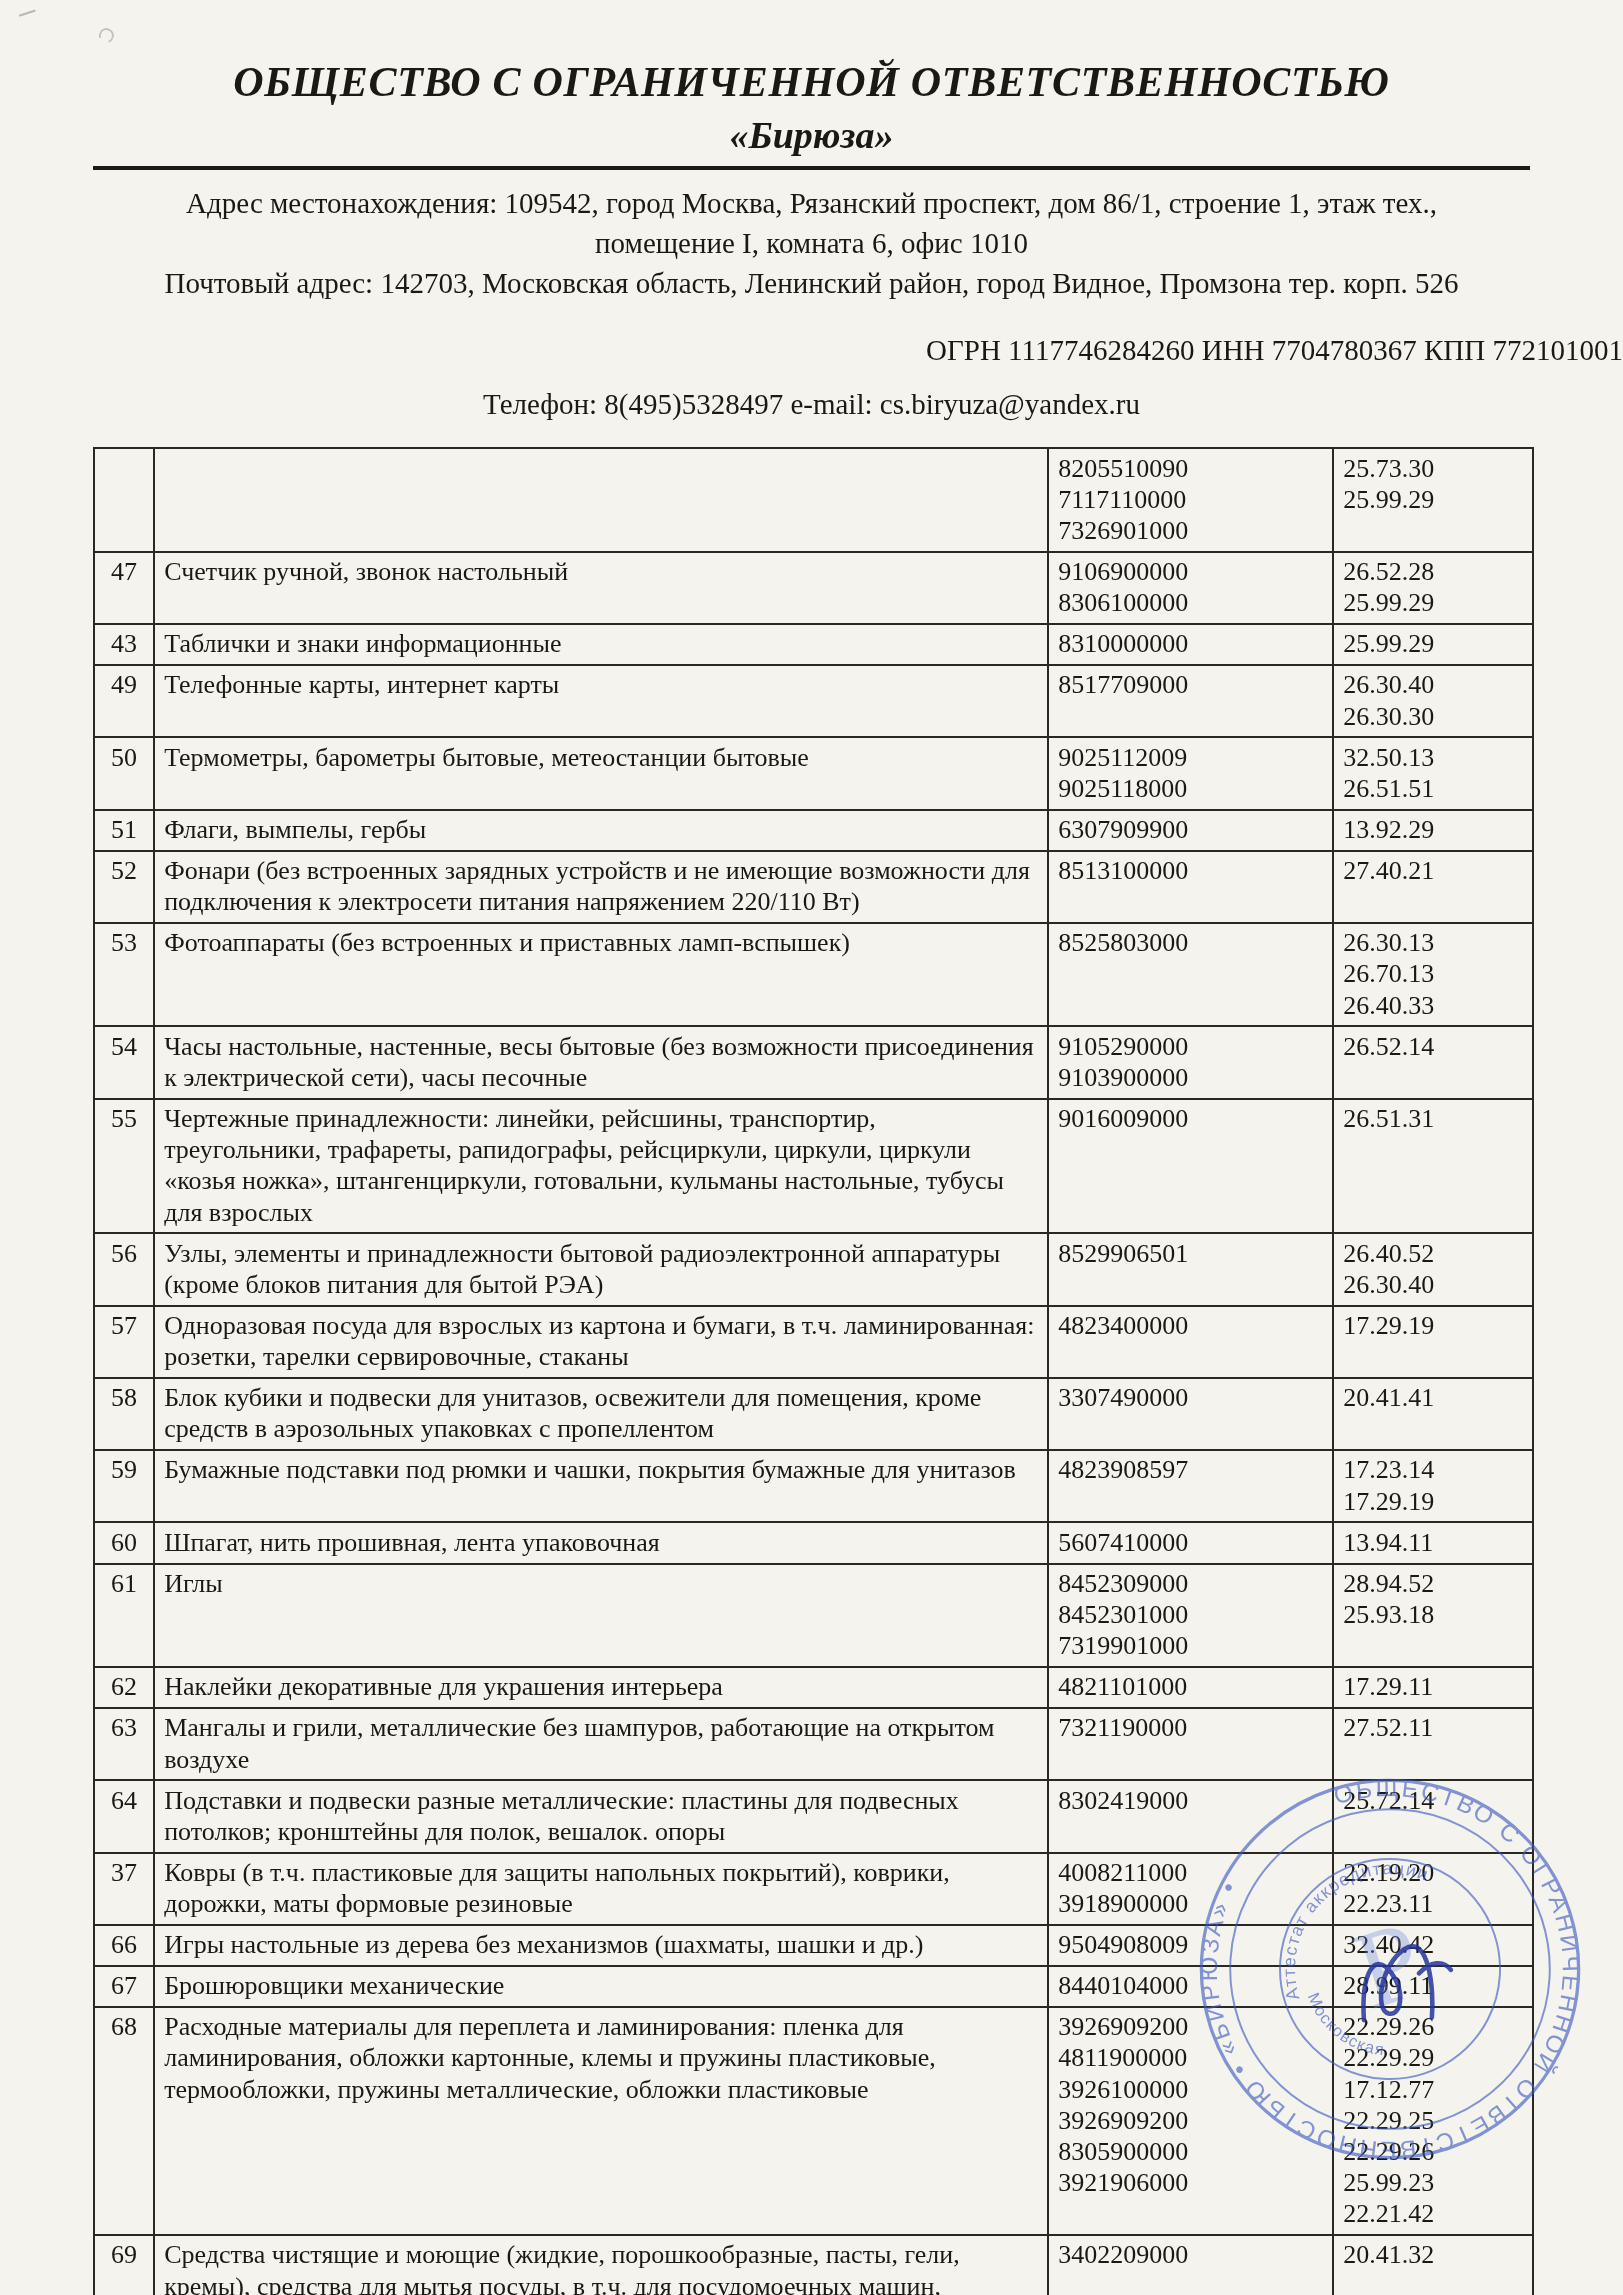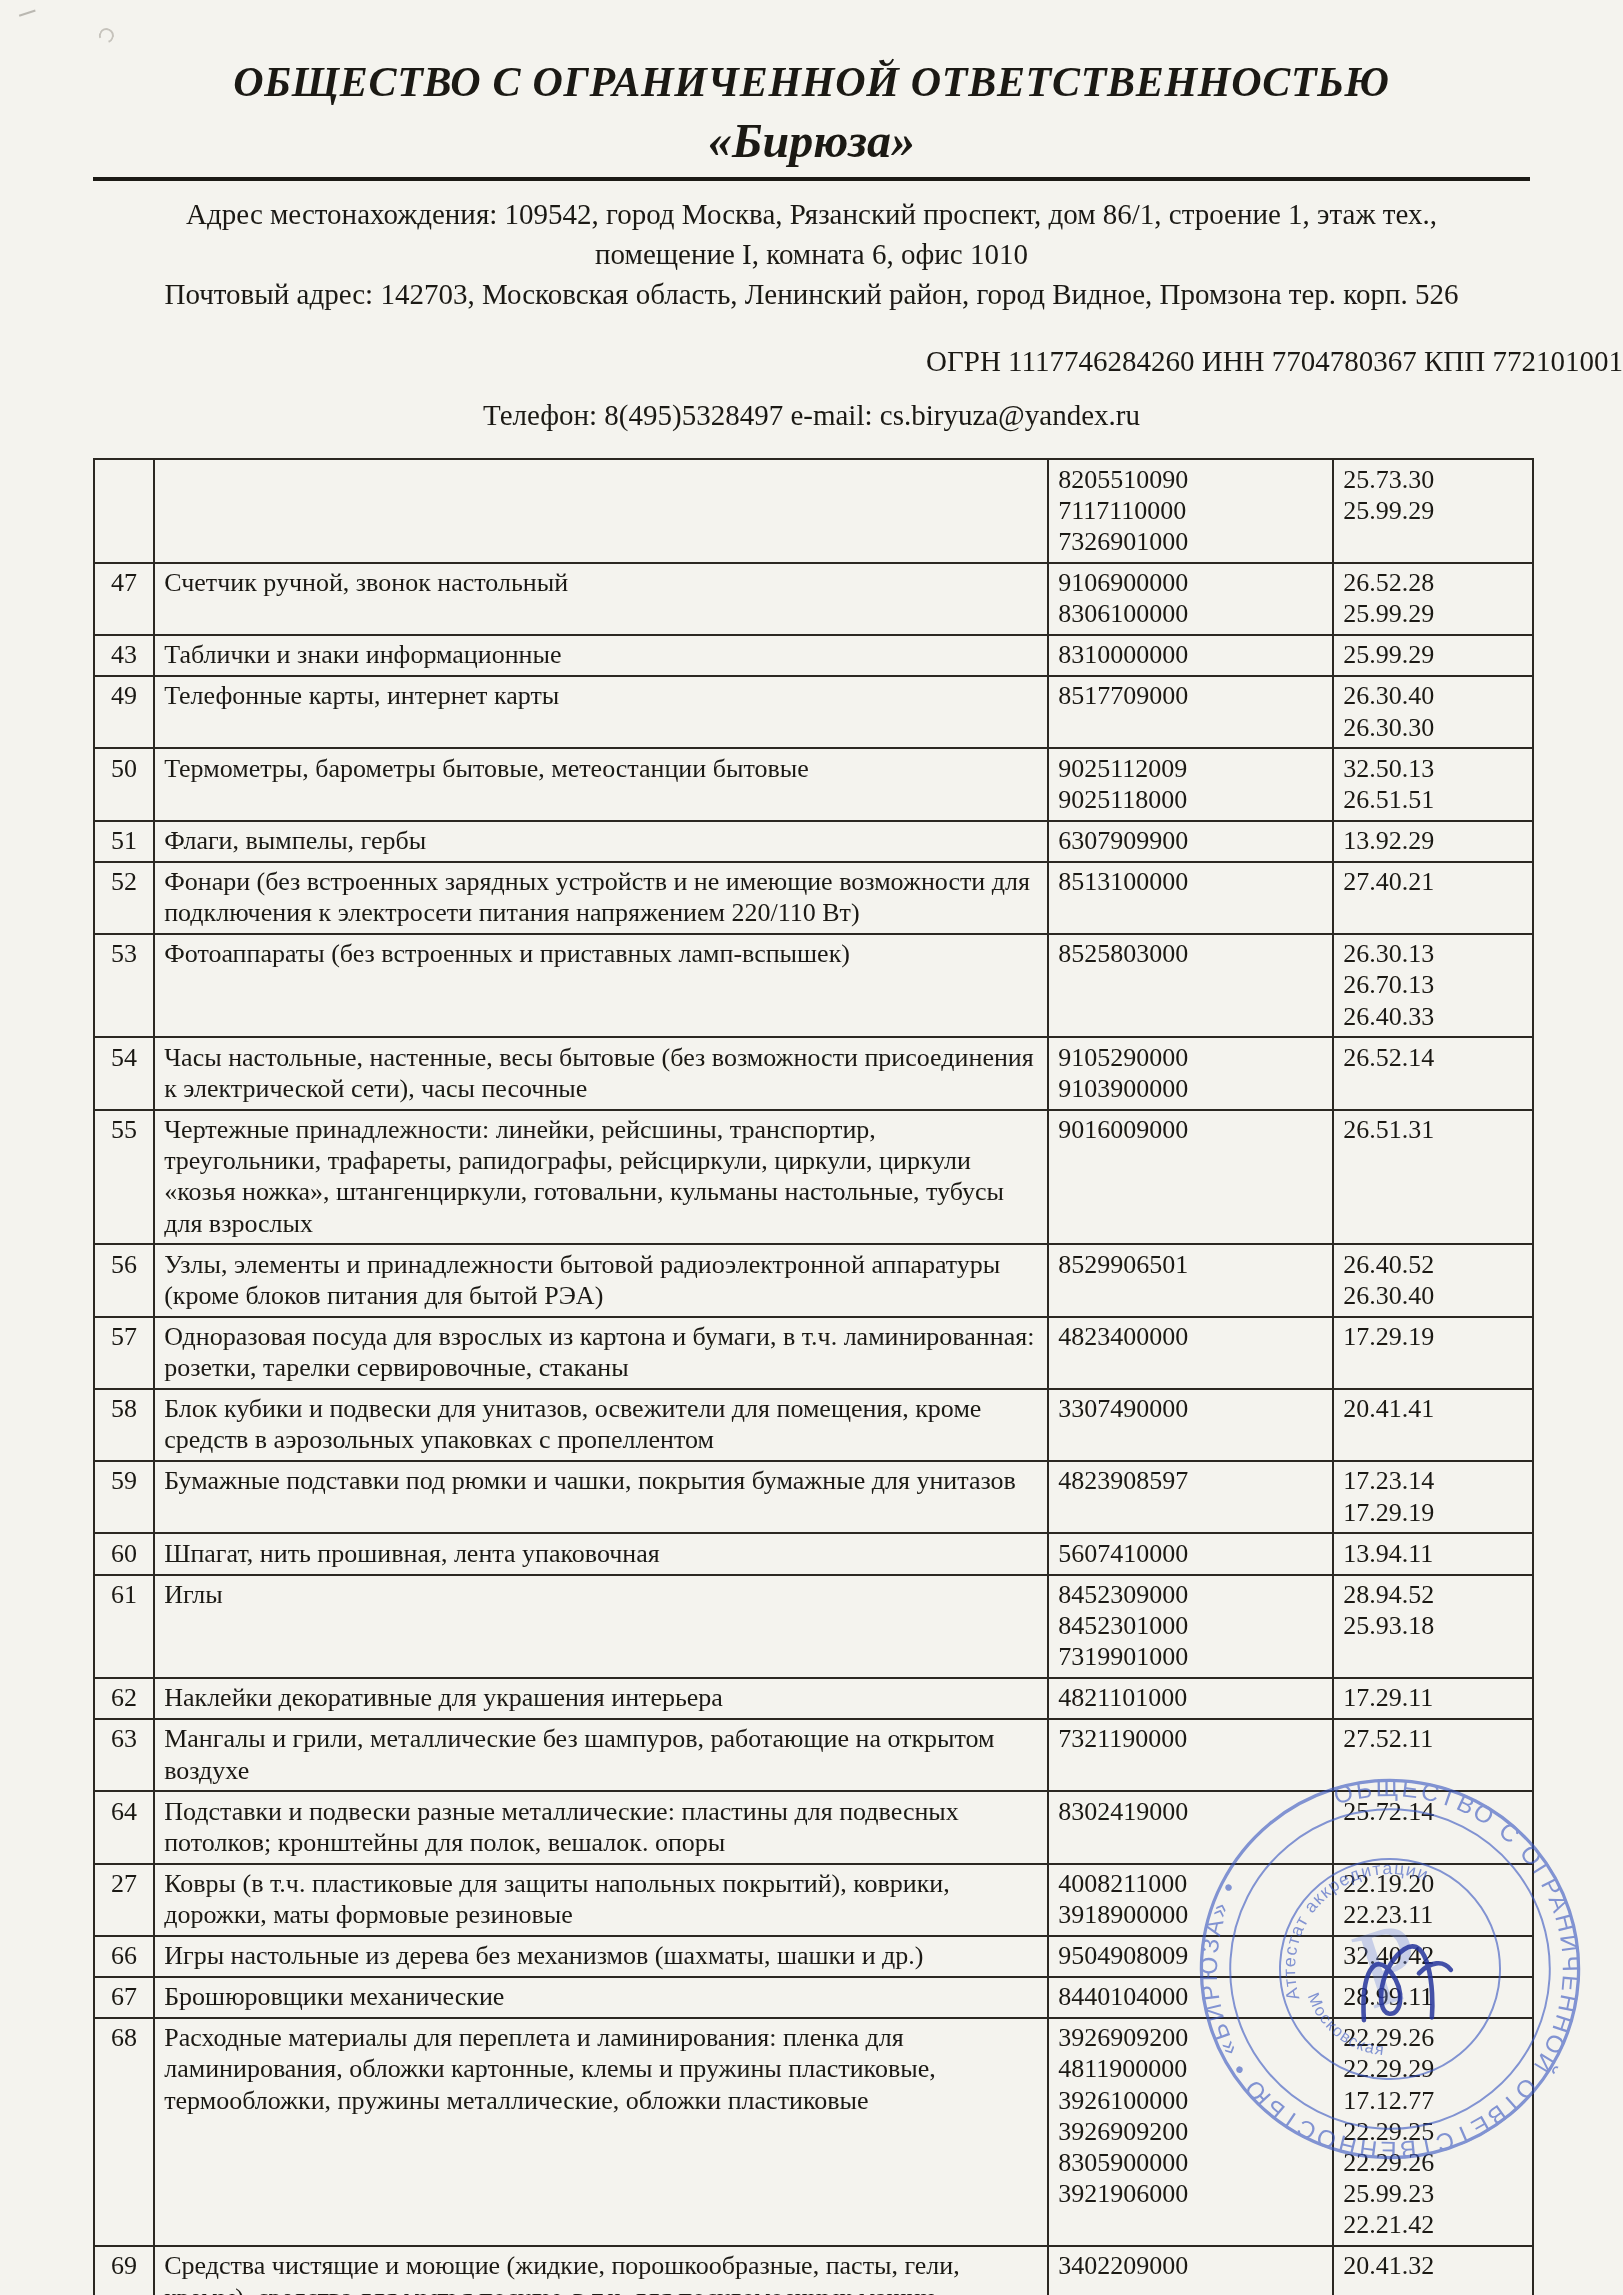--- a/index.html
+++ b/index.html
@@ -13,21 +13,21 @@
     overflow:hidden;
   }
   
   .artifact1 { position:absolute; left:19.6px; top:11.8px; width:17px; height:7.9px;
     border-top:2px solid #8a867f; transform:rotate(-18deg); opacity:.55; }
   .artifact2 { position:absolute; left:99px; top:27.5px; width:10.5px; height:10.5px;
     border-radius:50%; border:2px solid #9a958c; border-bottom-color:transparent; opacity:.5; transform:rotate(25deg); }
 
   .header { padding-top:58px; text-align:center; }
   .org-title { font-size:42px; font-weight:bold; font-style:italic; letter-spacing:0.7px; }
-  .org-name  { font-size:48px; font-weight:bold; font-style:italic; margin-top:6.5px; }
+  .org-name  { font-size:38px; font-weight:bold; font-style:italic; margin-top:6.5px; }
   .rule { height:4.6px; background:#1c1a15; width:1437px; margin:9.2px auto 13px auto; }
   .addr { font-size:29px; line-height:1.38; }
   .requisites { font-size:29px; margin-top:31px;text-align:right; }
   .contacts   { font-size:29px; margin-top:21px; }
 
   table.goods { border-collapse:collapse; table-layout:fixed;
     margin:26px 0 18px 93px; width:1439px;
     font-size:26px; line-height:1.2; }
   table.goods td { border:2px solid #2b2822; vertical-align:top; padding:3.3px 9.2px 4.6px 9.2px; }
   td.c-num  { text-align:center; padding-left:2.6px; padding-right:2.6px; }
@@ -264,21 +264,21 @@
           <td class="c-num">64</td>
           <td class="c-desc">Подставки и подвески разные металлические: пластины для подвесных потолков; кронштейны для полок, вешалок. опоры</td>
           <td class="c-code">
             <div>8302419000</div>
           </td>
           <td class="c-okpd">
             <div>25.72.14</div>
           </td>
         </tr>
         <tr>
-          <td class="c-num">27</td>
+          <td class="c-num">37</td>
           <td class="c-desc">Ковры (в т.ч. пластиковые для защиты напольных покрытий), коврики, дорожки, маты формовые резиновые</td>
           <td class="c-code">
             <div>4008211000</div>
             <div>3918900000</div>
           </td>
           <td class="c-okpd">
             <div>22.19.20</div>
             <div>22.23.11</div>
           </td>
         </tr>

